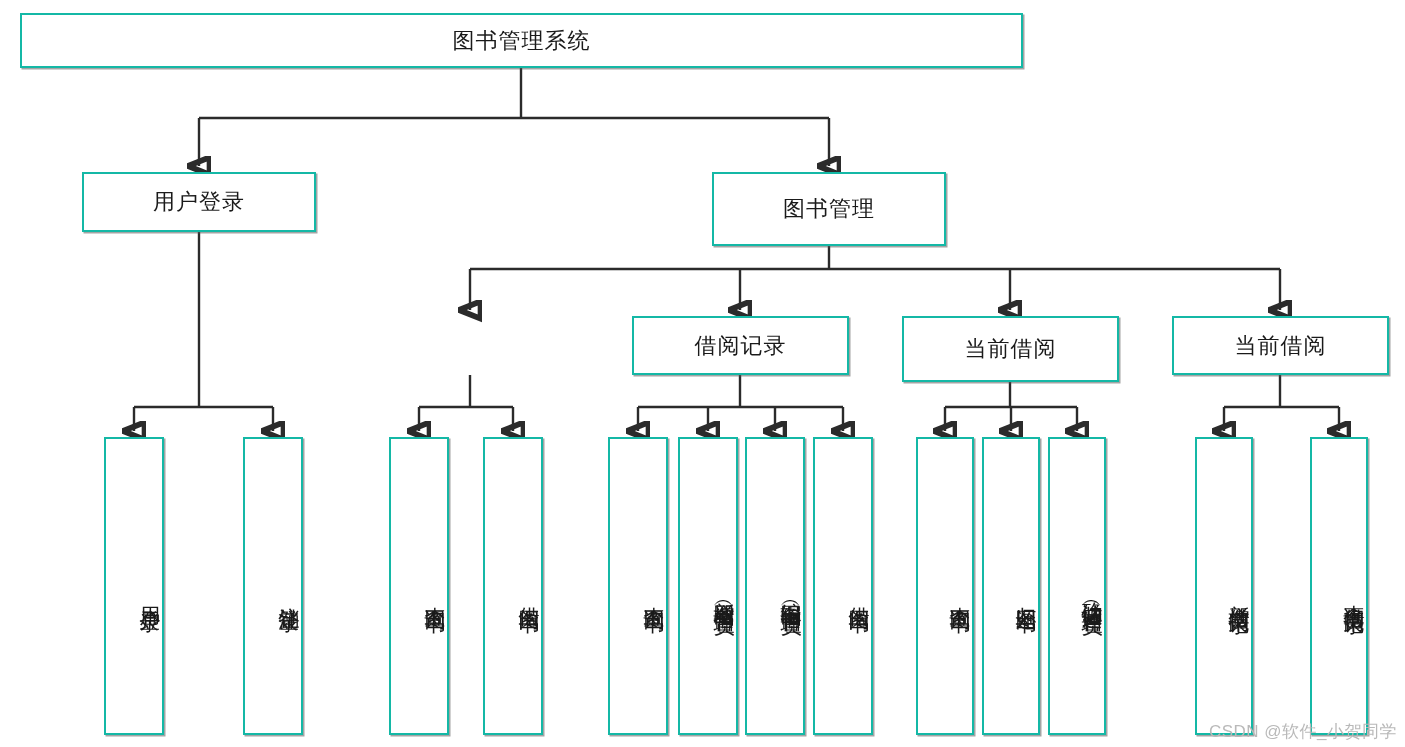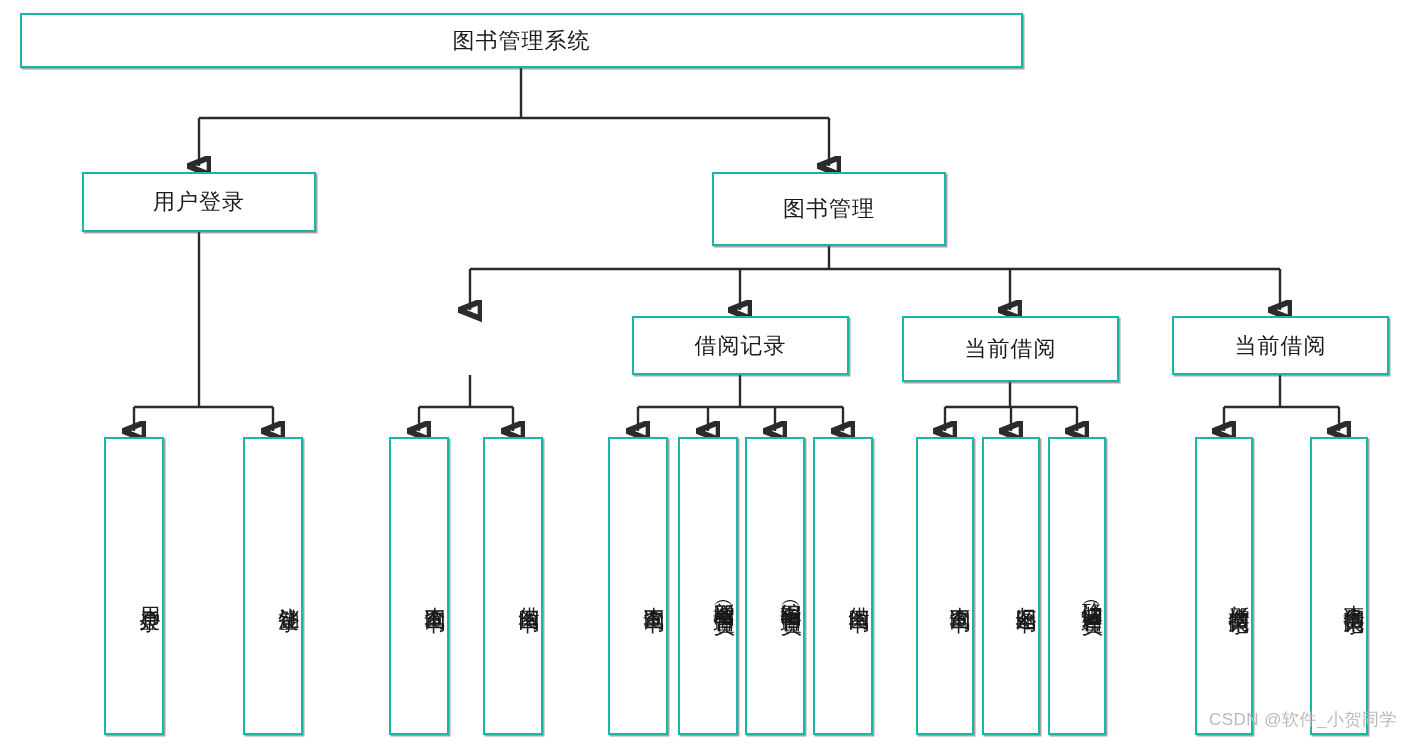--- a/index.html
+++ b/index.html
@@ -54,21 +54,21 @@
     pointer-events: none;
   }
   svg.links path, svg.links line {
     stroke: #2b2b2b;
     stroke-width: 2.4;
     fill: none;
   }
   .watermark {
     position: absolute;
     right: 8px;
-    bottom: 16px;
+    bottom: 4px;
     font-size: 17px;
     color: #b9b9b9;
     letter-spacing: 0.5px;
     white-space: nowrap;
     pointer-events: none;
   }
 </style>
 </head>
 <body>
 

